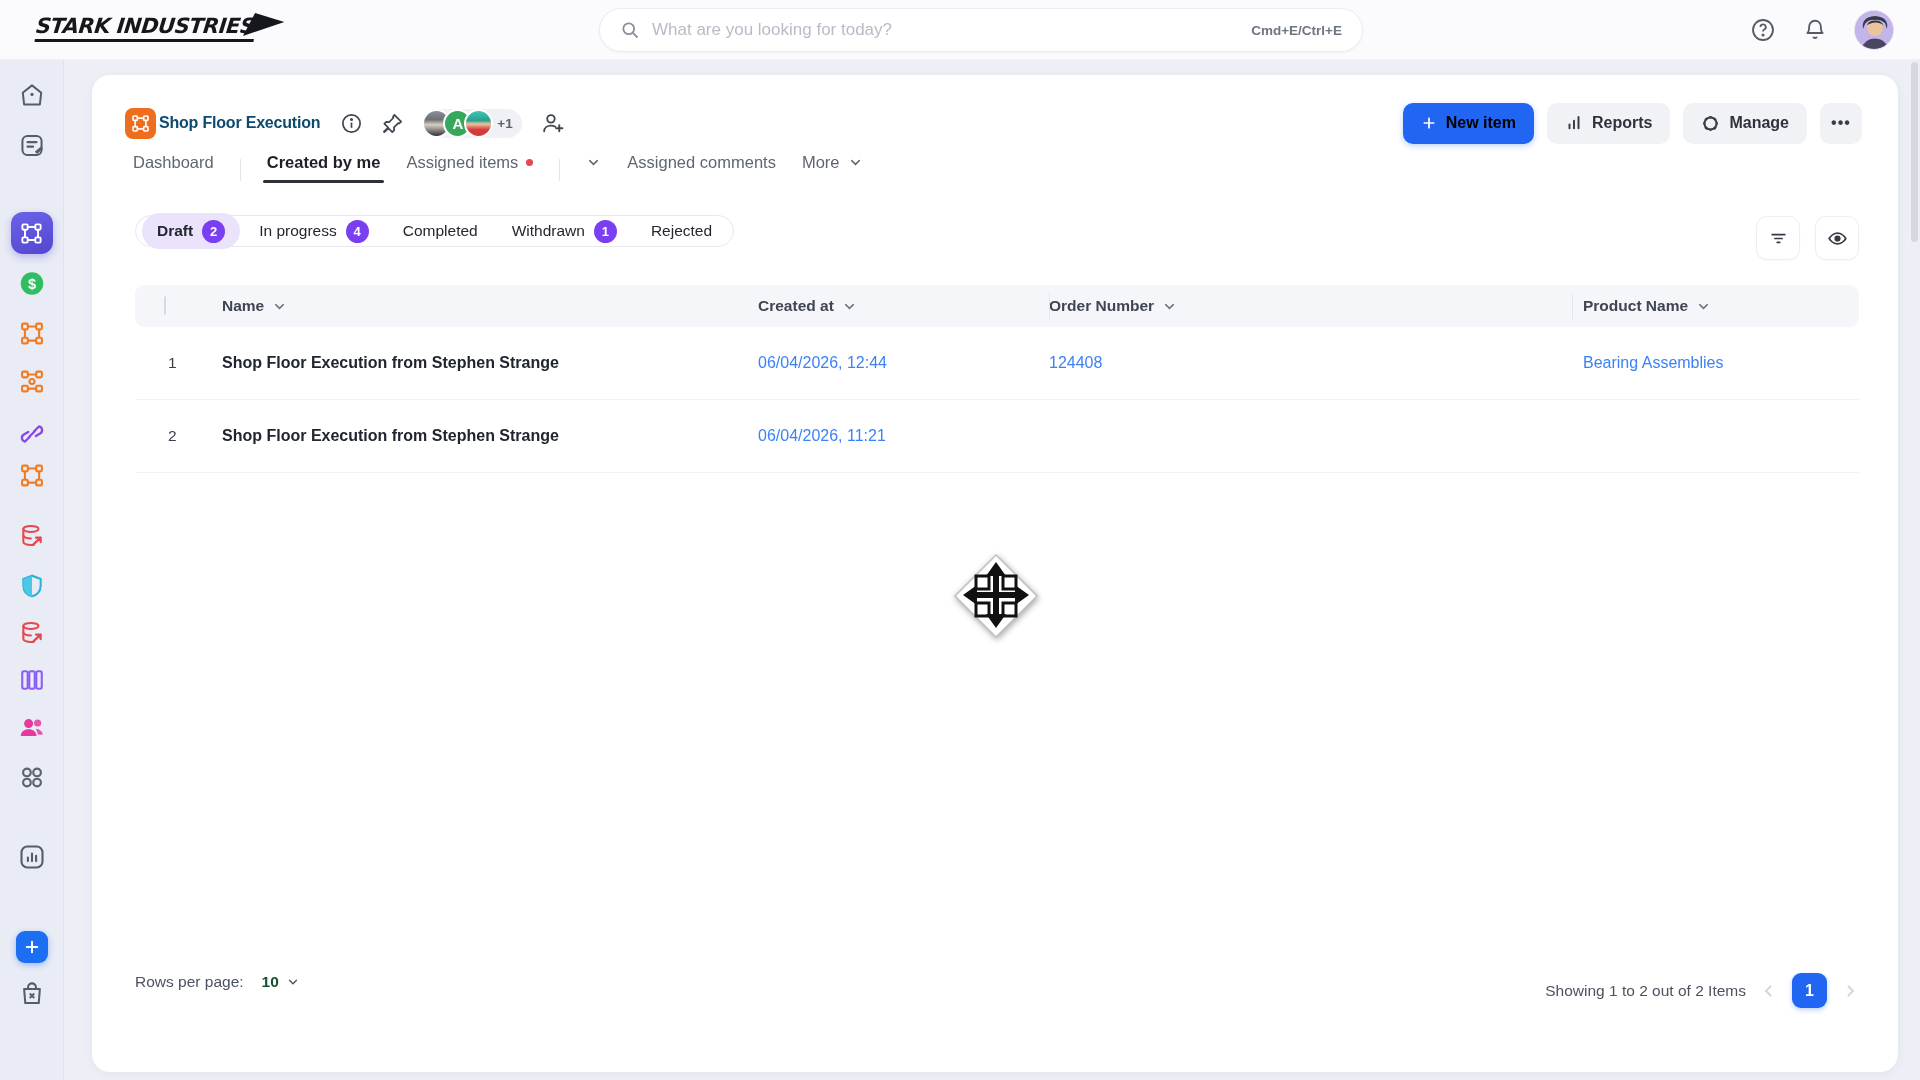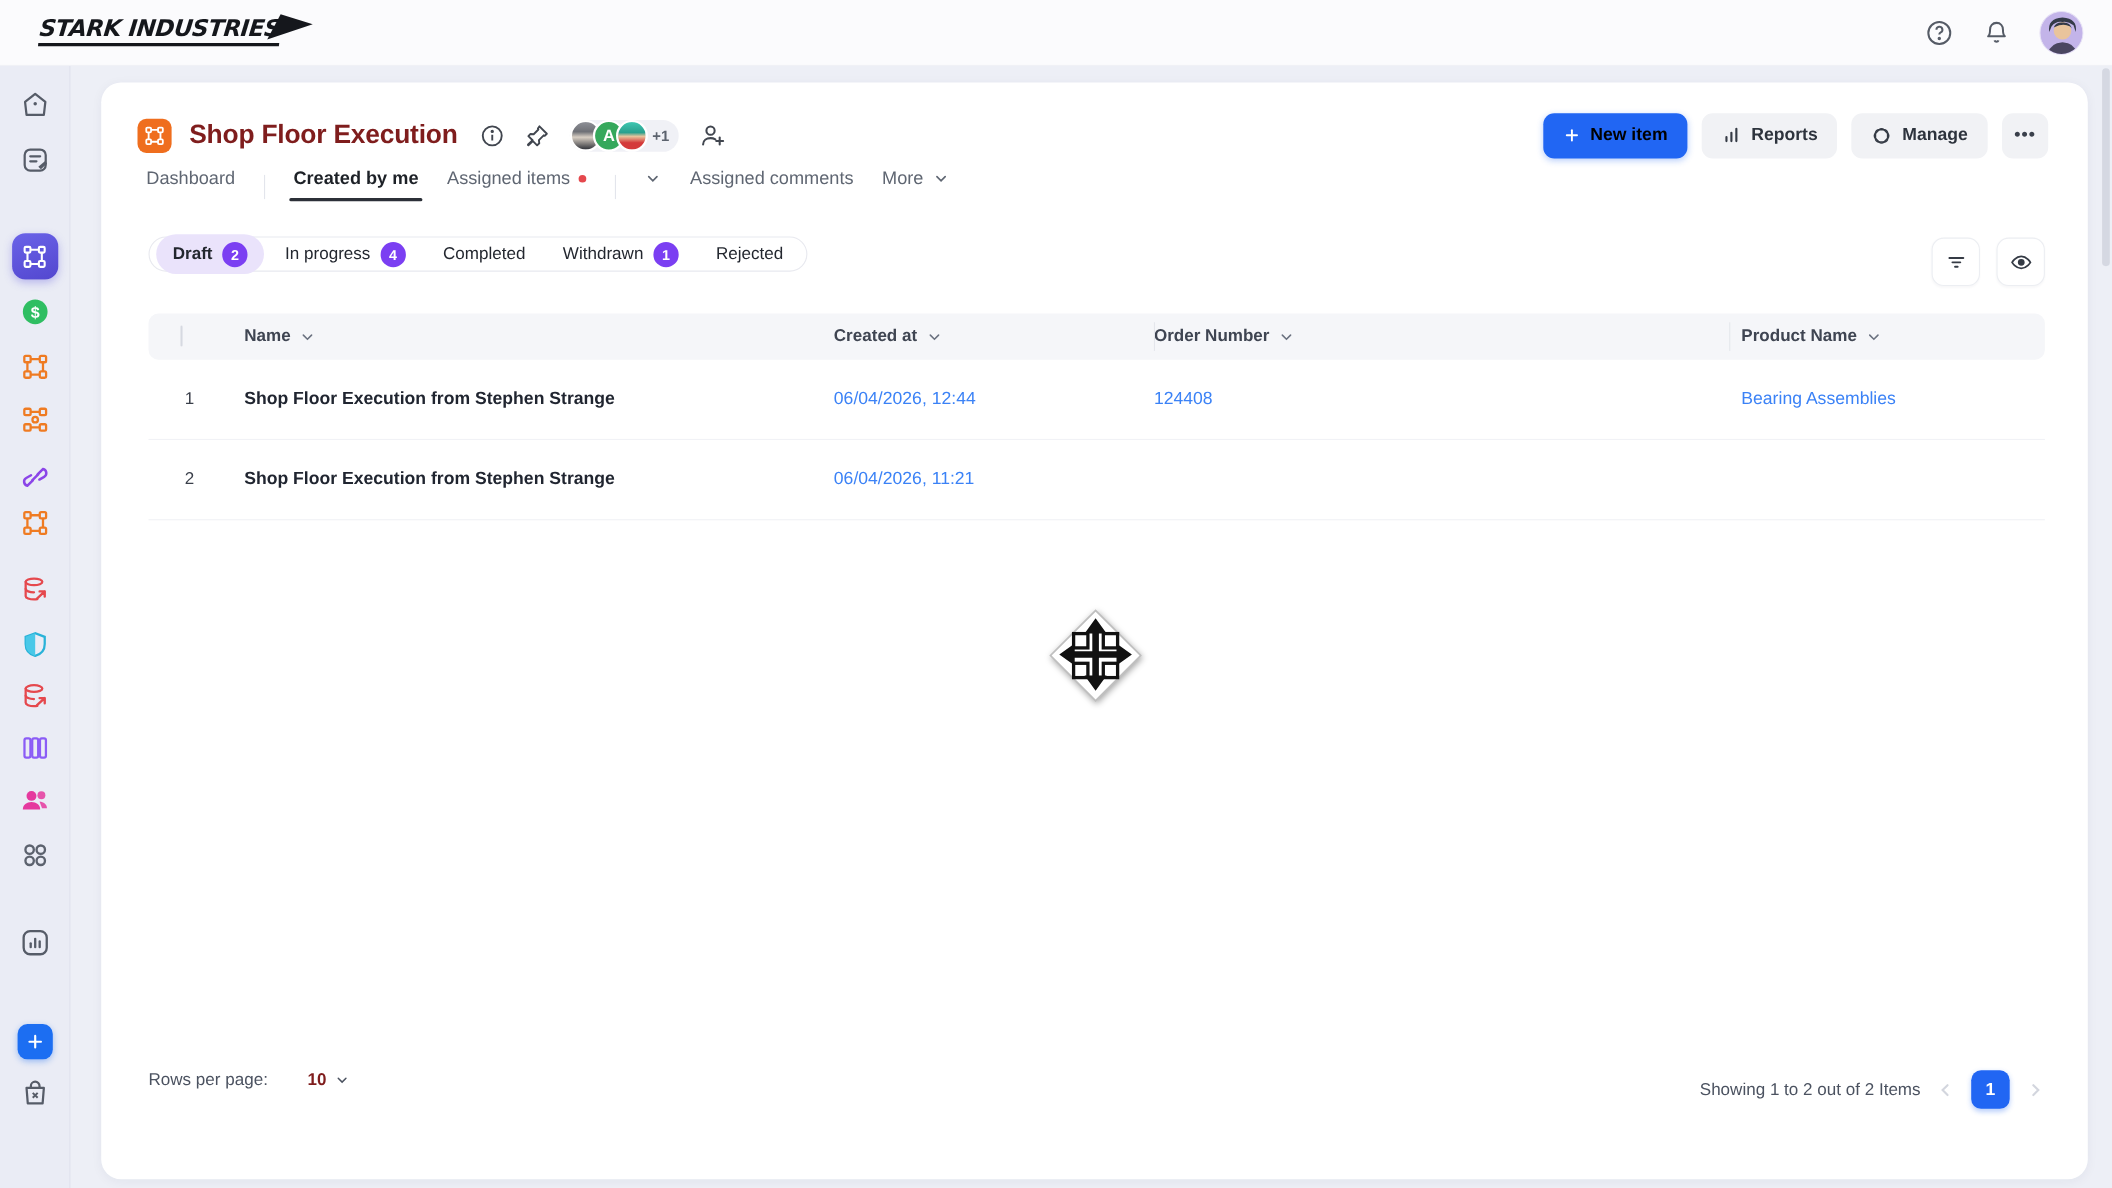--- a/index.html
+++ b/index.html
@@ -24,21 +24,21 @@
   .sidebar { position:absolute; left:0; top:60px; width:64px; height:1020px; background:#eaecf5; border-right:1px solid #e0e3ee; z-index:4; display:block; }
   .side-item { position:absolute; left:50%; transform:translateX(-50%); background:none; border:none; cursor:pointer; display:flex; align-items:center; justify-content:center; }
   .side-active { width:42px; height:42px; border-radius:12px; background:linear-gradient(160deg,#6a63e8,#5347cf); box-shadow:0 3px 8px rgba(90,80,220,.35); }
   .side-plus { width:32px; height:32px; border-radius:9px; background:#1c6ef2; box-shadow:0 2px 6px rgba(28,110,242,.4); }
 
   
   .card { position:absolute; left:92px; top:75px; width:1806px; height:997px; background:#ffffff; border-radius:18px; box-shadow:0 2px 10px rgba(25,35,70,.05); }
 
   .card-header { position:absolute; left:33px; top:26px; right:36px; height:44px; display:flex; align-items:center; }
   .app-icon { width:31px; height:31px; border-radius:8px; background:#ef6e1e; display:flex; align-items:center; justify-content:center; flex:none; }
-  .page-title { font-size:24px; font-weight:700; color:#7f1d1d; margin-left:16px; letter-spacing:-0.2px; }
+  .page-title { font-size:16px; font-weight:700; color:#0c4a6e; margin-left:3px; letter-spacing:-0.2px; }
   .title-tools { display:flex; align-items:center; gap:18px; margin-left:20px; }
   .avatar-group { display:flex; align-items:center; background:#f0f1f6; border-radius:16px; padding-right:9px; }
   .avt { width:29px; height:29px; border-radius:50%; border:2px solid #ffffff; margin-left:-8px; flex:none; cursor:pointer; }
   .avt:first-child { margin-left:0; }
   .avt-a { background:#35a85c; color:#fff; font-size:15px; font-weight:700; display:flex; align-items:center; justify-content:center; }
   .avt-overflow { font-size:13.5px; color:#5c636e; margin-left:4px; font-weight:600; }
 
   .header-actions { margin-left:auto; display:flex; align-items:center; gap:13px; }
   .btn { height:41px; border:none; border-radius:10px; font-family:inherit; font-size:16px; font-weight:600; display:flex; align-items:center; gap:9px; padding:0 18px; cursor:pointer; }
   .btn-primary { background:#2166f3; color:#000000; box-shadow:0 2px 6px rgba(33,102,243,.3); }
@@ -69,21 +69,21 @@
   .thead .vline { position:absolute; top:8px; bottom:8px; width:1px; background:#e4e6ec; }
   .th { display:flex; align-items:center; gap:8px; cursor:pointer; }
   .checkbox { width:19px; height:19px; border:1.5px solid #d6d9e1; border-radius:5px; background:#fff; margin-left:29px; cursor:pointer; }
   .trow { height:73px; display:grid; grid-template-columns:87px 536px 291px 534px 1fr; align-items:center; border-bottom:1px solid #f1f2f6; font-size:16px; color:#23272f; cursor:pointer; }
   .row-idx { padding-left:33px; color:#3a3f4a; font-size:15.5px; }
   .cell-name { font-weight:600; color:#202530; }
   .cell-dim { color:#3b82f6; }
 
   
   .card-footer { position:absolute; left:43px; right:39px; top:898px; height:40px; display:flex; align-items:flex-start; font-size:15.5px; color:#4b5260; }
-  .rpp-value { display:flex; align-items:center; gap:7px; margin-left:36px; font-weight:700; color:#7f1d1d; cursor:pointer; }
+  .rpp-value { display:flex; align-items:center; gap:7px; margin-left:18px; font-weight:700; color:#14532d; cursor:pointer; }
   .footer-right { margin-left:auto; display:flex; align-items:center; gap:14px; }
   .page-nav { background:none; border:none; cursor:pointer; display:flex; align-items:center; }
   .page-current { width:35px; height:35px; border-radius:9px; background:#2166f3; color:#fff; font-size:16px; font-weight:700; display:flex; align-items:center; justify-content:center; border:none; cursor:pointer; box-shadow:0 2px 5px rgba(33,102,243,.3); }
 
   
   .move-cursor { position:absolute; left:950px; top:550px; width:92px; height:92px; z-index:50; filter:drop-shadow(1px 2px 3px rgba(0,0,0,.35)); pointer-events:none; }
 
   
   .scrollbar { position:absolute; right:2px; top:0; width:7px; height:1080px; }
   .scroll-thumb { position:absolute; top:62px; width:7px; height:180px; border-radius:4px; background:#d5d8e2; cursor:grab; }
@@ -92,20 +92,30 @@
 </style>
 </head>
 <body>
 
 <header class="topbar">
   <div class="logo">
     <span class="logo-text">STARK INDUSTRIES</span>
     <span class="logo-swoosh"></span>
   </div>
 
+  <div class="global-search">
+    <span>
+      <svg width="20" height="20" viewBox="0 0 24 24" fill="none" stroke="#8a8f9a" stroke-width="2.2">
+          <circle cx="10.5" cy="10.5" r="6.5"></circle>
+          <line x1="15.5" y1="15.5" x2="21" y2="21"></line>
+        </svg>
+    </span>
+    <span class="placeholder">What are you looking for today?</span>
+    <span class="shortcut">Cmd+E/Ctrl+E</span>
+  </div>
 
   <div class="topbar-right">
     <button class="icon-btn">
       <span>
         <svg width="26" height="26" viewBox="0 0 24 24" fill="none" stroke="#555b66" stroke-width="1.7">
             <circle cx="12" cy="12" r="9.2"></circle>
             <path d="M9.6 9.2a2.5 2.5 0 1 1 3.6 2.3c-.8.4-1.2.9-1.2 1.8"></path>
             <circle cx="12" cy="16.6" r="0.6" fill="#555b66"></circle>
           </svg>
       </span>

